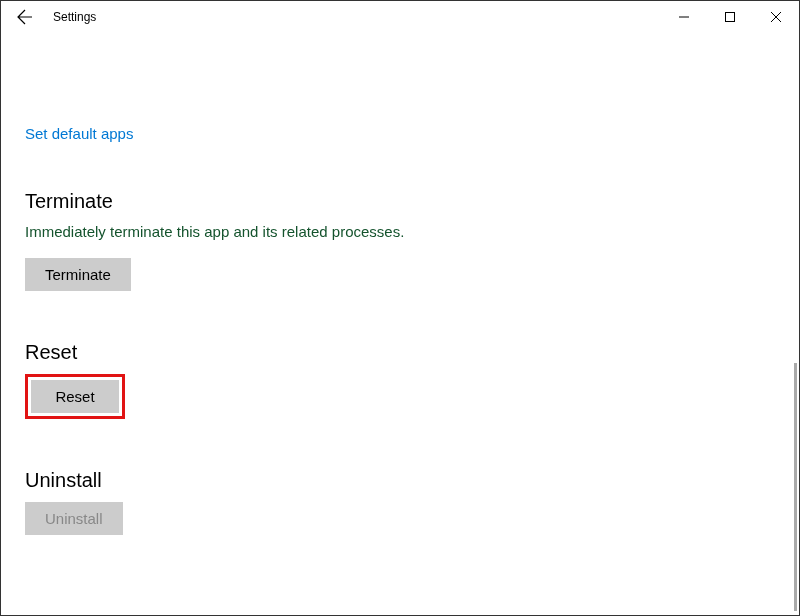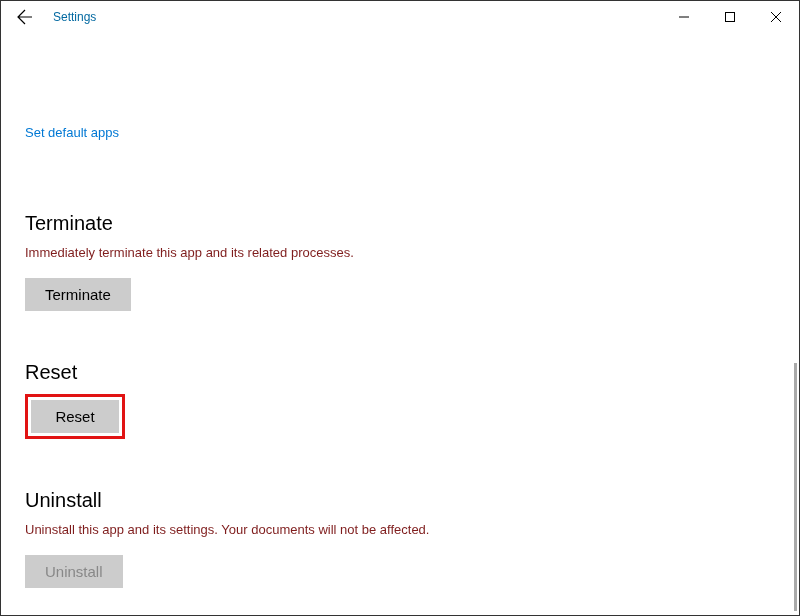--- a/index.html
+++ b/index.html
@@ -22,21 +22,21 @@
       width: 32px;
       height: 32px;
       display: flex;
       align-items: center;
       justify-content: center;
       cursor: pointer;
     }
     .back-btn svg { width: 16px; height: 16px; }
     .title {
       font-size: 12px;
-      color: #0369a1;
+      color: #000000;
       margin-left: 12px;
     }
     .window-controls {
       margin-left: auto;
       display: flex;
     }
     .win-ctrl {
       width: 46px;
       height: 32px;
       display: flex;
@@ -45,35 +45,35 @@
       cursor: pointer;
     }
     .win-ctrl svg { width: 10px; height: 10px; }
     .content {
       padding: 0 24px 24px 24px;
       overflow-y: auto;
       height: calc(100% - 32px);
     }
     .link {
       color: #0078d4;
-      font-size: 13px;
+      font-size: 15px;
       cursor: pointer;
       display: inline-block;
       margin-top: 92px;
-      margin-bottom: 72px;
+      margin-bottom: 48px;
     }
     .section-title {
       font-size: 20px;
       font-weight: 400;
       color: #000;
       margin-bottom: 10px;
     }
     .section-desc {
-      font-size: 13px;
-      color: #7f1d1d;
+      font-size: 15px;
+      color: #14532d;
       margin-bottom: 18px;
     }
     .btn {
       background: #cccccc;
       border: none;
       padding: 8px 20px;
       font-size: 15px;
       font-family: inherit;
       cursor: pointer;
       min-width: 88px;
@@ -136,17 +136,16 @@
   <div class="section-title">Terminate</div>
   <div class="section-desc">Immediately terminate this app and its related processes.</div>
   <button class="btn">Terminate</button>
 
   <div class="section-title">Reset</div>
   <div class="highlight-box">
     <button class="btn">Reset</button>
   </div>
 
   <div class="section-title">Uninstall</div>
-  <div class="section-desc">Uninstall this app and its settings. Your documents will not be affected.</div>
   <button class="btn" disabled="">Uninstall</button>
 </div>
 
 <div class="scrollbar-track"></div>
 
 </body></html>

